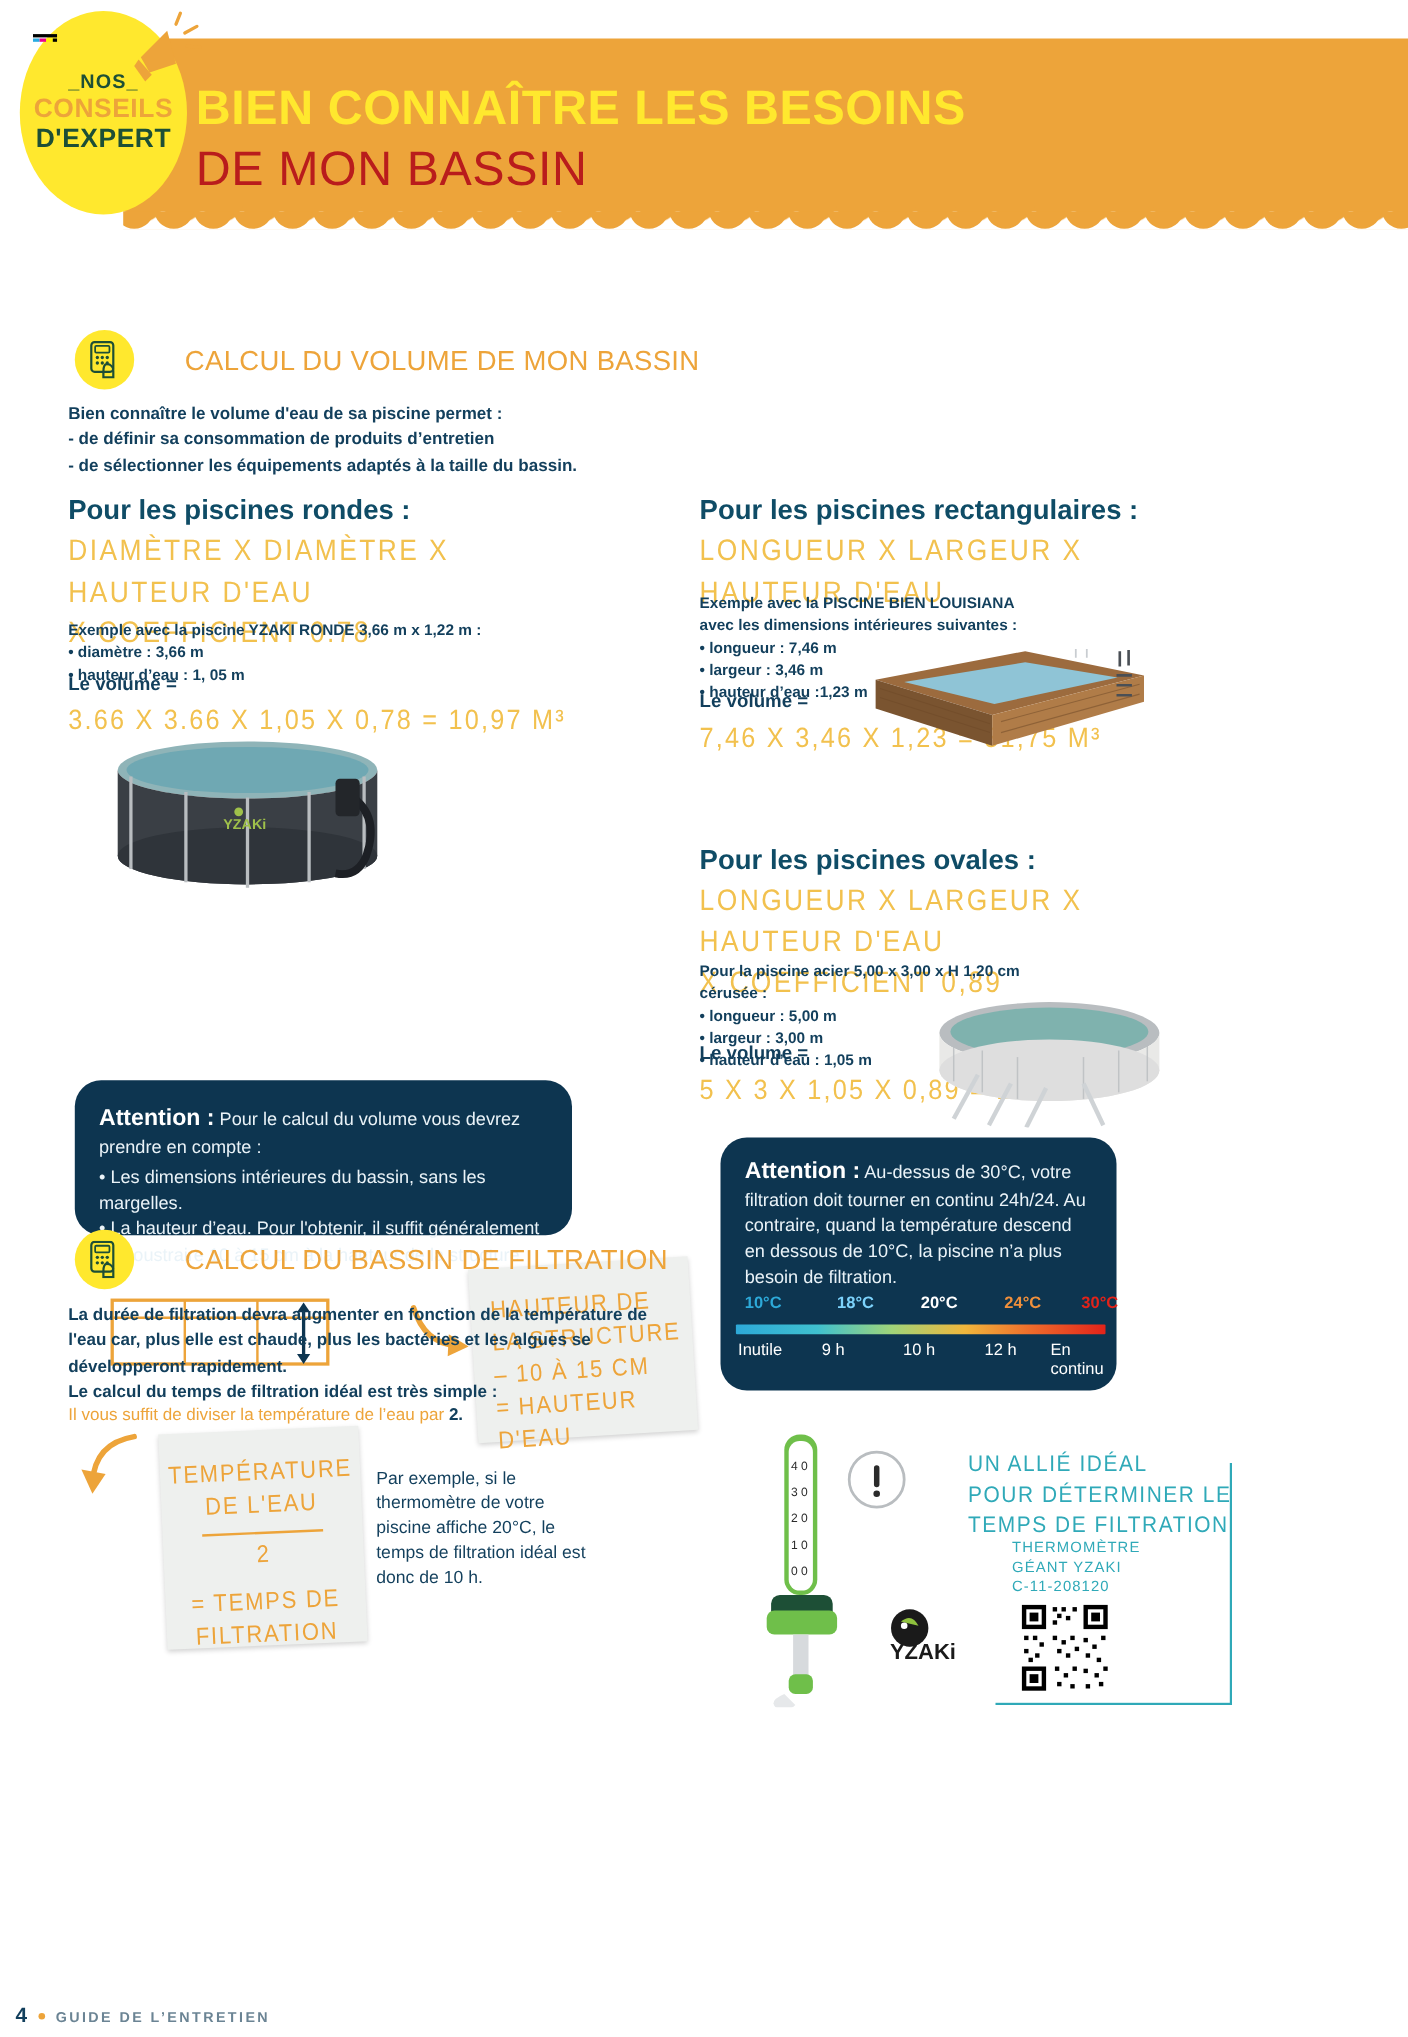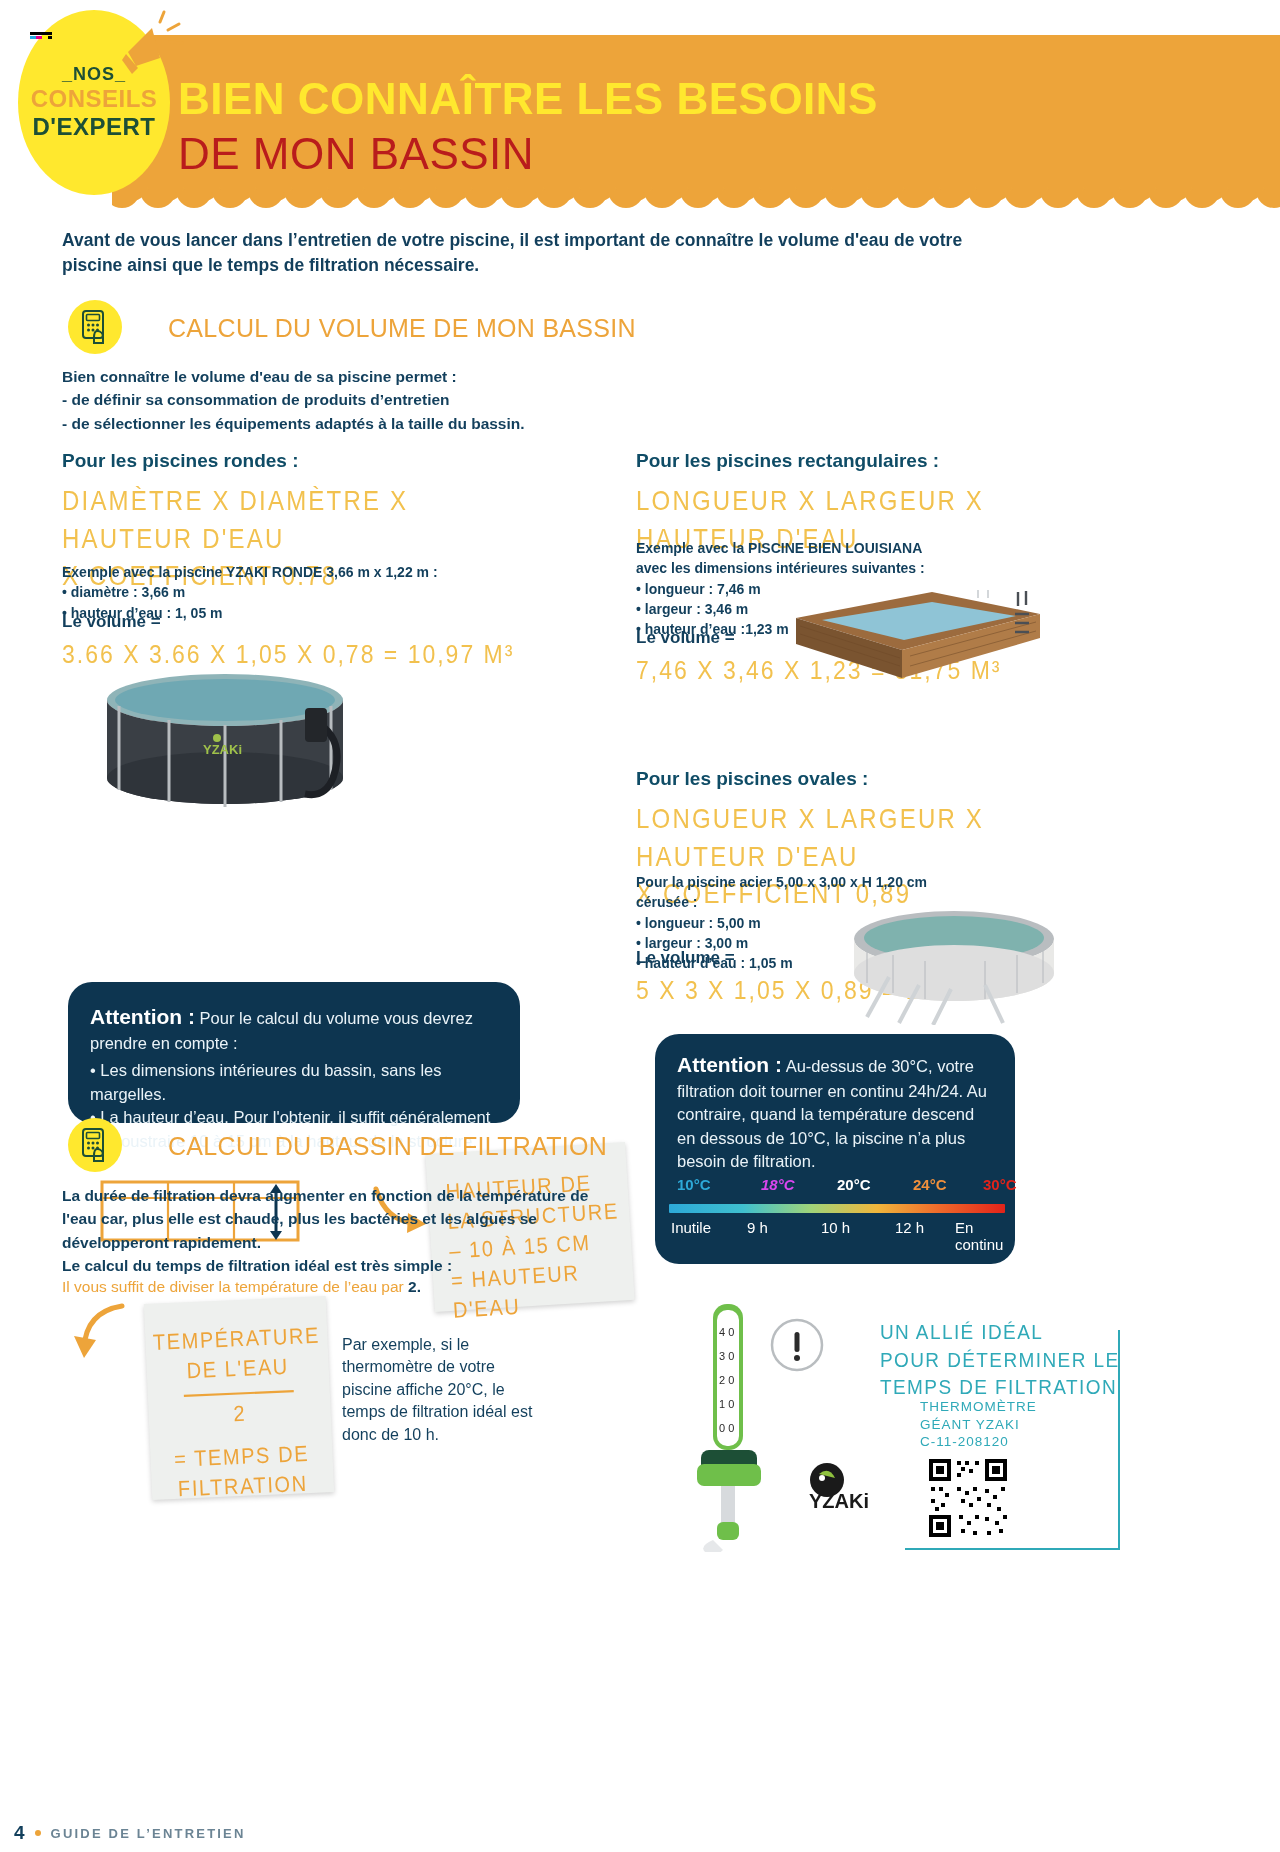--- a/index.html
+++ b/index.html
@@ -71,21 +71,21 @@
   .sec-title {
     position:absolute; font-size:25px; font-weight:400; color:#eda43a;
     letter-spacing:.3px;
     margin-left:36px;
   }
 
   
   .body-txt { position:absolute; font-size:15.5px; font-weight:700; line-height:1.5; color:#123f5c; }
 
   
-  .col-head { position:absolute; font-size:19px; font-weight:800; color:#0f4c66; }
+  .col-head { position:absolute; font-size:25px; font-weight:800; color:#0f4c66; }
   .formula {
     position:absolute; font-size:24px; color:#f2c14e; line-height:1.4;
     font-family:"Liberation Sans", sans-serif; letter-spacing:2.2px;
     transform: scaleY(1.12); transform-origin: left top;
   }
   .ex-txt { position:absolute; font-size:14px; font-weight:700; line-height:1.45; color:#123f5c; }
   .vol-label { position:absolute; font-size:17px; font-weight:800; color:#123f5c; }
   .vol-calc {
     position:absolute; font-size:23px; color:#f2c14e; letter-spacing:2px;
     transform: scaleY(1.1); transform-origin:left top;
@@ -204,21 +204,20 @@
 
   <div class="badge">
     <div class="l1">_NOS_</div>
     <div class="l2">CONSEILS</div>
     <div class="l3">D'EXPERT</div>
   </div>
 
   <div class="header-title1">BIEN CONNAÎTRE LES BESOINS</div>
   <div class="header-title2">DE MON BASSIN</div>
 
-  <div class="intro">Avant de vous lancer dans l’entretien de votre piscine, il est important de connaître le volume d'eau de votre piscine ainsi que le temps de filtration nécessaire.</div>
 
   <div class="sec-icon" style="left:68px; top:300px;">
     <svg width="30" height="34" viewBox="0 0 30 34">
       <rect x="3" y="1" width="20" height="27" rx="3" fill="none" stroke="#1d4f36" stroke-width="2"></rect>
       <rect x="6.5" y="4.5" width="13" height="6" rx="1" fill="none" stroke="#1d4f36" stroke-width="1.6"></rect>
       <g fill="#1d4f36">
         <circle cx="8.5" cy="15" r="1.5"></circle>
           <circle cx="13" cy="15" r="1.5"></circle>
           <circle cx="17.5" cy="15" r="1.5"></circle>
         <circle cx="8.5" cy="20" r="1.5"></circle>
@@ -384,21 +383,21 @@
 
   <div class="attn" style="left:655px; top:1034px; width:360px; height:230px;">
     <div class="txt" style="padding:16px 22px 0 22px;">
       <span style="font-size:21px;font-weight:800;color:#fff">Attention :</span>
       <span>Au-dessus de 30°C, votre filtration doit tourner en continu 24h/24. Au contraire, quand la température descend en dessous de 10°C, la piscine n’a plus besoin de filtration.</span>
     </div>
 
     <div style="position:absolute;left:14px;top:142px;width:336px;">
       <div style="position:relative;height:24px;" id="temp-heads">
           <div class="temp-head" style="left: 8px; top: 0px; color: rgb(45, 169, 216);">10°C</div>
-          <div class="temp-head" style="left: 92px; top: 0px; color: #d946ef; font-style: italic;">18°C</div>
+          <div class="temp-head" style="left: 92px; top: 0px; color: #7dd3fc;">18°C</div>
           <div class="temp-head" style="left: 168px; top: 0px; color: rgb(255, 255, 255);">20°C</div>
           <div class="temp-head" style="left: 244px; top: 0px; color: rgb(240, 144, 60);">24°C</div>
           <div class="temp-head" style="left: 314px; top: 0px; color: rgb(226, 35, 26);">30°C</div>
         </div>
       <div class="temp-bar" style="position:relative;left:0;top:4px;width:336px;"></div>
       <div style="position:relative;height:26px;margin-top:10px;" id="temp-vals">
           <div class="temp-val" style="left: 2px; top: 0px;">Inutile</div>
           <div class="temp-val" style="left: 78px; top: 0px;">9 h</div>
           <div class="temp-val" style="left: 152px; top: 0px;">10 h</div>
           <div class="temp-val" style="left: 226px; top: 0px;">12 h</div>

